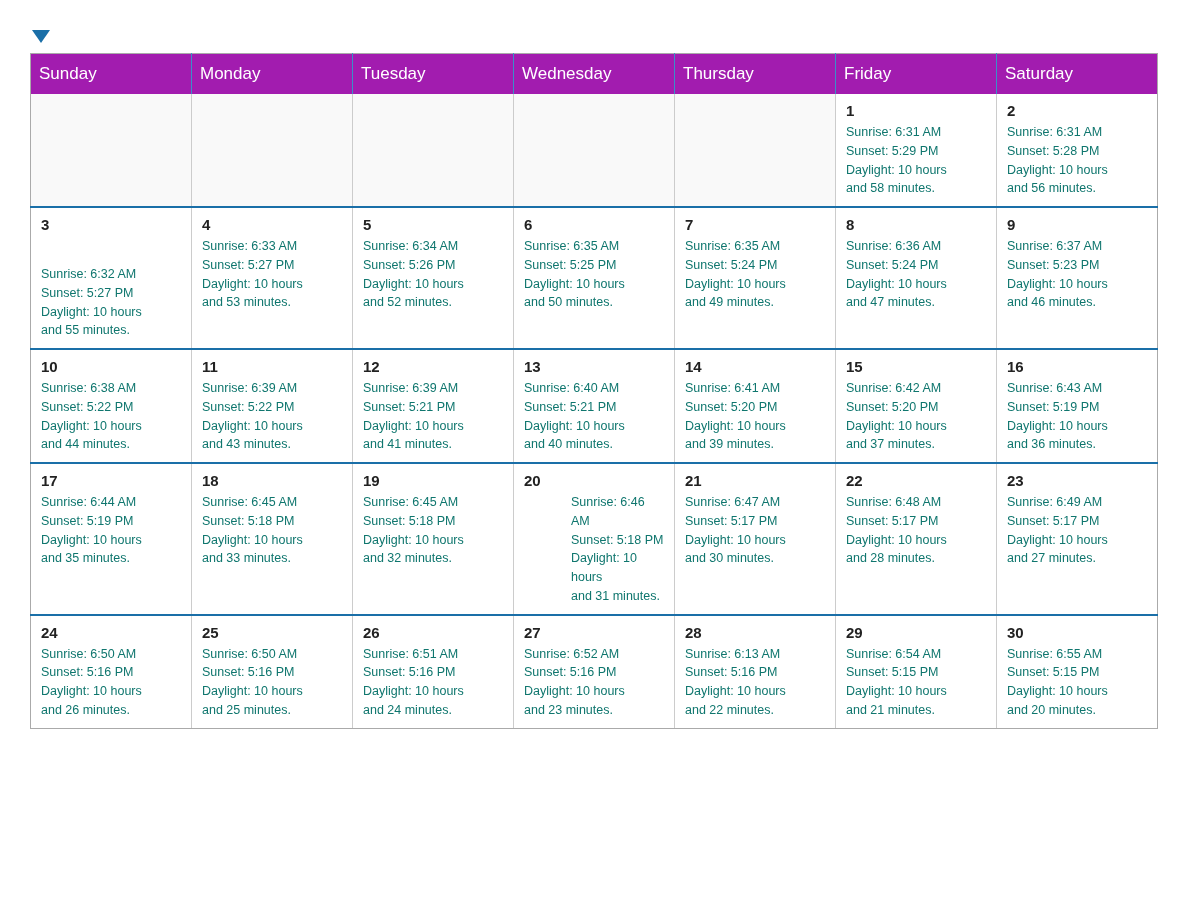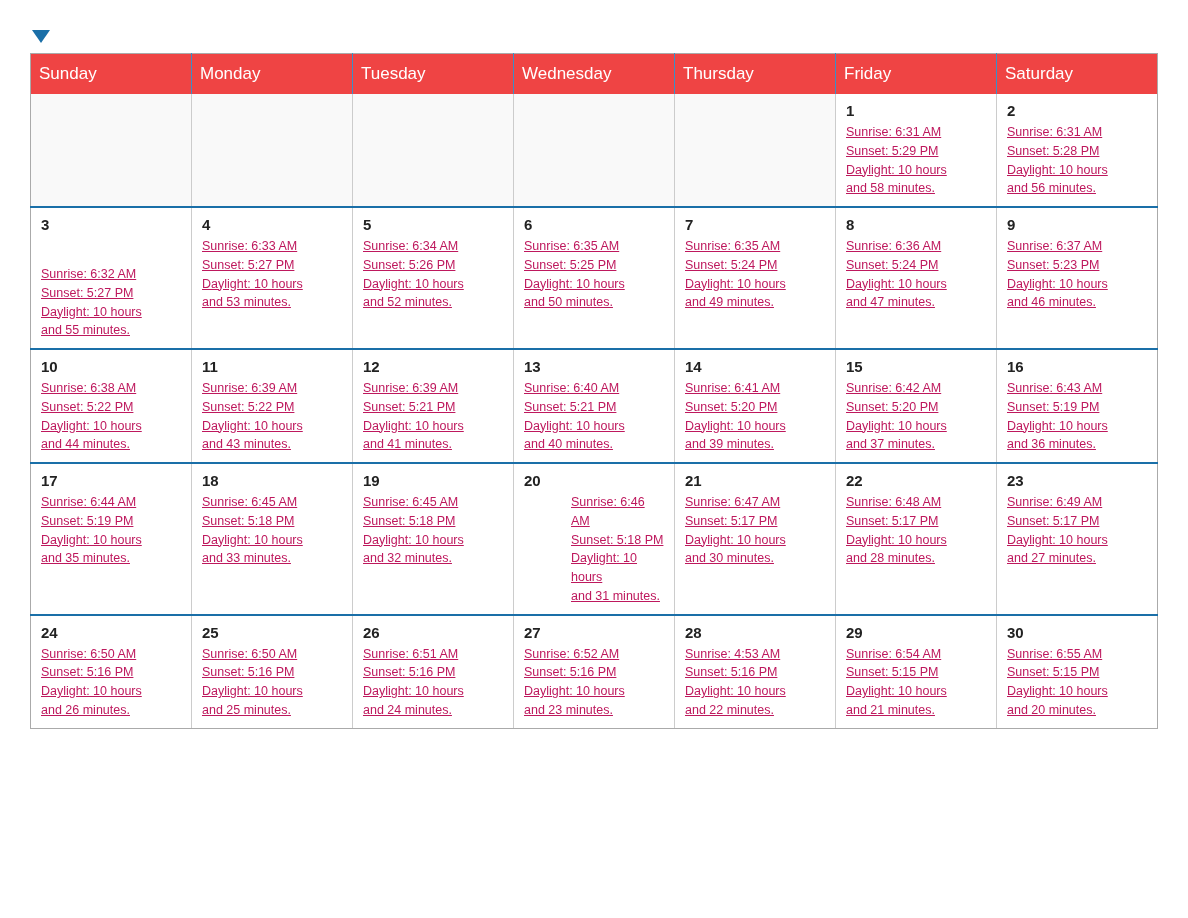--- a/index.html
+++ b/index.html
@@ -41,21 +41,21 @@
       font-size: 22px;
       color: #555;
       margin-top: 4px;
     }
     .calendar {
       width: 100%;
       border-collapse: collapse;
       border: 1px solid #aaa;
     }
     .calendar th {
-      background-color: #ef4444;
+      background-color: #a21caf;
       color: #fff;
       padding: 10px 8px;
       text-align: left;
       font-size: 17px;
       font-weight: normal;
       border-right: 1px solid #3a8fc8;
     }
     .calendar th:last-child { border-right: none; }
     .calendar td {
       vertical-align: top;
@@ -73,22 +73,21 @@
     .day-number {
       font-size: 15px;
       font-weight: bold;
       color: #222;
       display: block;
       margin-bottom: 4px;
     }
     .day-info {
       font-size: 12.5px;
       line-height: 1.5;
-      color: #be185d;
-      text-decoration: underline;
+      color: #0f766e;
     }
     .empty-cell { background: #f9f9f9; }
     .logo-wrapper {
       display: flex;
       align-items: center;
     }
     .logo-name-wrapper {
       display: flex;
       flex-direction: column;
       line-height: 1;
@@ -330,21 +329,21 @@
         </td>
         <td>
           <span class="day-number">27</span>
           <div class="day-info" style="white-space: pre-line;">Sunrise: 6:52 AM
 Sunset: 5:16 PM
 Daylight: 10 hours
 and 23 minutes.</div>
         </td>
         <td>
           <span class="day-number">28</span>
-          <div class="day-info" style="white-space: pre-line;">Sunrise: 4:53 AM
+          <div class="day-info" style="white-space: pre-line;">Sunrise: 6:13 AM
 Sunset: 5:16 PM
 Daylight: 10 hours
 and 22 minutes.</div>
         </td>
         <td>
           <span class="day-number">29</span>
           <div class="day-info" style="white-space: pre-line;">Sunrise: 6:54 AM
 Sunset: 5:15 PM
 Daylight: 10 hours
 and 21 minutes.</div>

